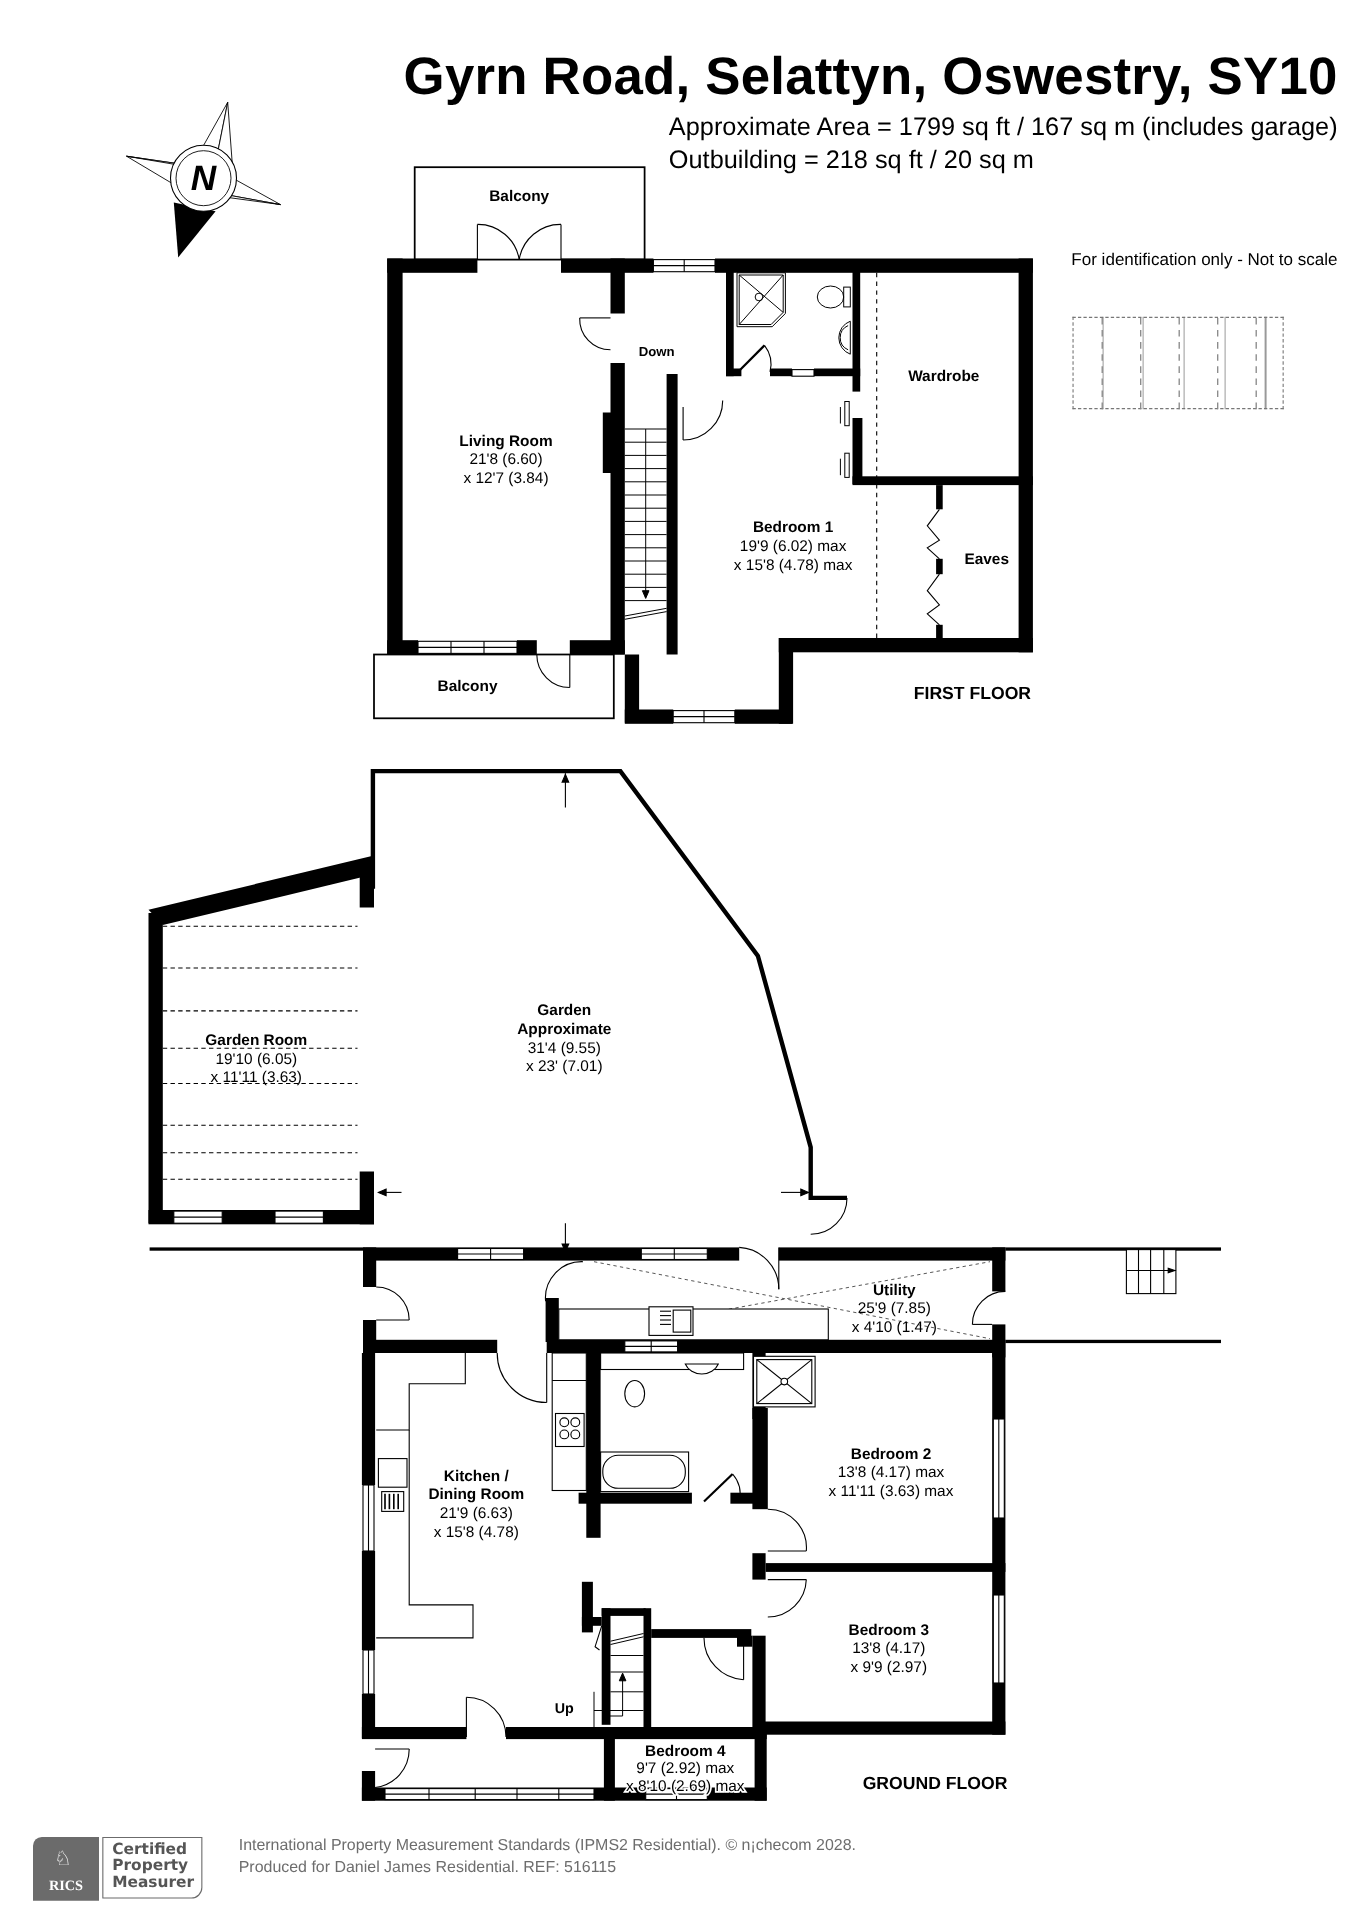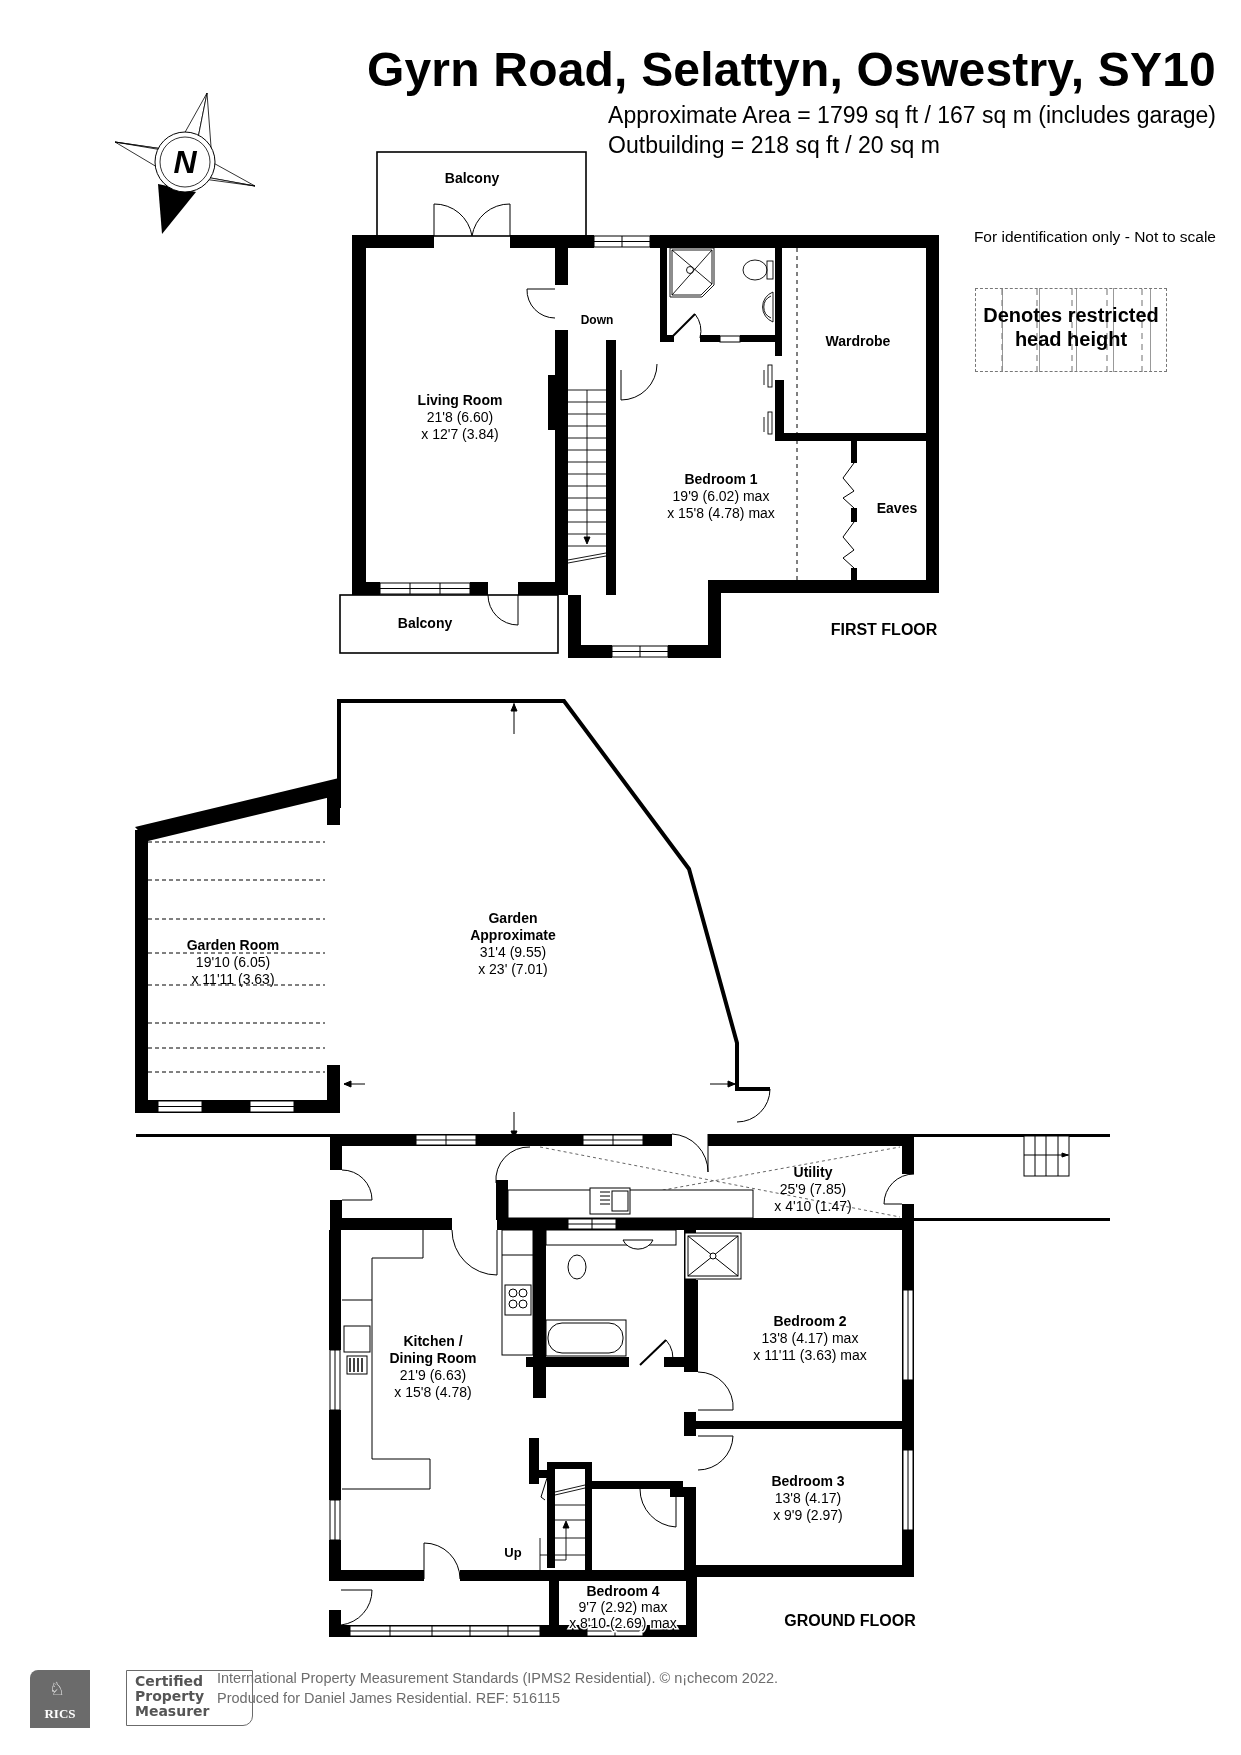--- a/index.html
+++ b/index.html
@@ -16,22 +16,22 @@
   svg{position:absolute;left:0;top:0;}
   .lbl{font-family:"Liberation Sans",sans-serif;text-anchor:middle;fill:#000;}
   .b{font-weight:bold;font-size:14px;}
   .n{font-size:14px;}
   .floor{font-weight:bold;font-size:16px;}
   .footer-text{position:absolute;left:217px;top:1668px;font-size:14.5px;line-height:20px;color:#6d6d6d;white-space:nowrap;}
   .rics{position:absolute;left:30px;top:1670px;width:170px;height:58px;}
   .rics .logo{position:absolute;left:0;top:0;width:60px;height:58px;background:#6b6b6b;border-radius:8px 0 0 0;color:#fff;}
   .rics .logo .lion{position:absolute;left:19px;top:8px;font-size:18px;}
   .rics .logo .word{position:absolute;left:0;right:0;bottom:6px;text-align:center;font-weight:bold;font-size:13px;font-family:"Liberation Serif",serif;}
-  .rics .cert{position:absolute;left:63px;top:0;width:127px;height:56px;border:1.5px solid #6b6b6b;border-radius:0 0 10px 0;box-sizing:border-box;
-              color:#555;font-weight:bold;font-size:14px;line-height:15px;padding:3px 0 0 8px;font-family:"DejaVu Sans",sans-serif;margin-left:33px;}
+  .rics .cert{position:absolute;left:63px;top:0;width:91px;height:56px;border:1.5px solid #6b6b6b;border-radius:0 0 10px 0;box-sizing:border-box;
+              color:#555;font-weight:bold;font-size:14px;line-height:15px;padding:3px 0 0 8px;font-family:"DejaVu Sans",sans-serif;}
 </style>
 </head>
 <body>
 
 <div class="title">Gyrn Road, Selattyn, Oswestry, SY10</div>
 <div class="areas">
   <div>Approximate Area = 1799 sq ft / 167 sq m (includes garage)</div>
   <div>Outbuilding = 218 sq ft / 20 sq m</div>
 </div>
 <div class="disclaimer">For identification only - Not to scale</div>
@@ -39,24 +39,20 @@
 <div class="legend">
   <svg class="grid" width="192" height="84" style="position:absolute;left:0;top:0">
     <g stroke="#888" stroke-width="1.2" stroke-dasharray="6,5">
       <line x1="26" y1="0" x2="26" y2="84"></line>
       <line x1="61" y1="0" x2="61" y2="84"></line>
       <line x1="96" y1="0" x2="96" y2="84"></line>
       <line x1="131" y1="0" x2="131" y2="84"></line>
       <line x1="166" y1="0" x2="166" y2="84"></line>
     </g>
   </svg>
-  <div class="txt">
-    <div>Denotes restricted</div>
-    <div>head height</div>
-  </div>
 </div>
 
 <svg width="1241" height="1755" viewBox="0 0 1241 1755">
 
   <g>
     <polygon points="207,93 196,148 174,152" fill="#fff" stroke="#000" stroke-width="0.8"></polygon>
     <polygon points="207,93 196,148 212,160" fill="#fff" stroke="#000" stroke-width="0.8"></polygon>
     <polygon points="115,142 170,150 162,170" fill="#fff" stroke="#000" stroke-width="0.8"></polygon>
     <polygon points="115,142 170,150 174,152" fill="#fff" stroke="#000" stroke-width="0.8"></polygon>
     <polygon points="255,186 200,176 208,160" fill="#fff" stroke="#000" stroke-width="0.8"></polygon>
@@ -475,15 +471,15 @@
     <span class="lion">♘</span>
     <span class="word">RICS</span>
   </div>
   <div class="cert">
     <div>Certified</div>
     <div>Property</div>
     <div>Measurer</div>
   </div>
 </div>
 <div class="footer-text">
-  <div>International Property Measurement Standards (IPMS2 Residential).   © n¡checom 2022.</div>
+  <div>International Property Measurement Standards (IPMS2 Residential).   © n¡checom 2028.</div>
   <div>Produced for Daniel James Residential.   REF:  516115</div>
 </div>
 
 </body></html>

